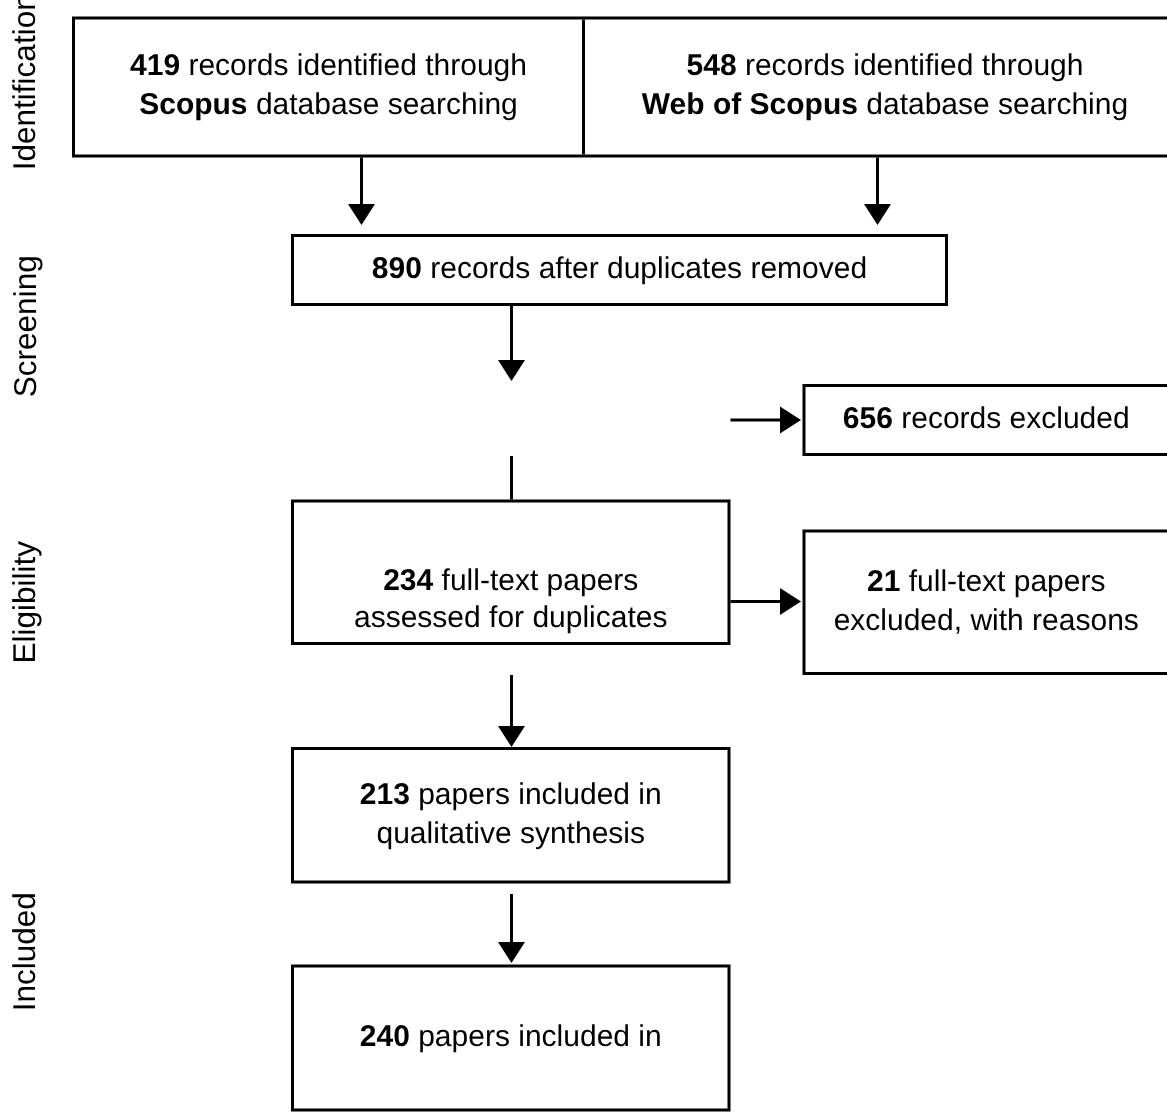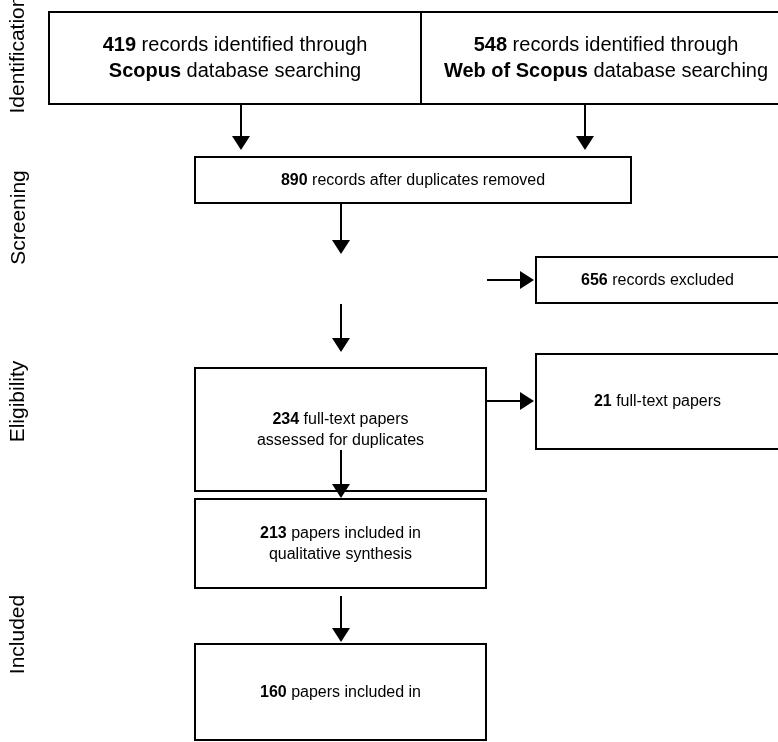--- a/index.html
+++ b/index.html
@@ -43,21 +43,21 @@
   
   .box {
     position: absolute;
     box-sizing: border-box;
     border: 2px solid #000000;
     background: #ffffff;
     display: flex;
     align-items: center;
     justify-content: center;
     text-align: center;
-    font-size: 16px;
+    font-size: 20px;
     line-height: 1.28;
     padding: 2px 8px;
     color: #000;
   }
   .box .txt { display: block; }
   .box b { font-weight: bold; }
 
   
   .toprow {
     position: absolute;
@@ -69,21 +69,21 @@
   .toprow .cell {
     box-sizing: border-box;
     display: flex;
     align-items: center;
     justify-content: center;
     text-align: center;
     font-size: 20px;
     line-height: 1.28;
     padding: 2px 6px;
   }
-  .toprow .cell.left  { width: 372px; border-right: 2px solid #000000; }
+  .toprow .cell.left  { width: 340px; border-right: 2px solid #000000; }
   .toprow .cell.right { flex: 1 1 auto; margin-left: 12px; }
 
   
   .vline {
     position: absolute;
     width: 2px;
     background: #000000;
   }
   .hline {
     position: absolute;
@@ -166,48 +166,49 @@
 
   <div class="box" style="left:535px; top:256px; width:245px; height:48px;">
     <span class="txt">
       <b>656</b><span> records excluded</span>
     </span>
   </div>
 
   <div class="vline" style="left:340px; top:304px; height:35px;"></div>
   <div class="arrow-down" style="left:332px; top:338px;"></div>
 
-  <div class="box" style="left:194px; top:367px; width:293px; height:125px;">
+  <div class="box" style="left:194px; top:333px; width:293px; height:97px;align-items:flex-end;">
     <span class="txt">
       <b>234</b><span> full-text papers</span><br>
       <span>assessed for duplicates</span>
     </span>
   </div>
 
   <div class="hline" style="left:487px; top:400px; width:35px;"></div>
   <div class="arrow-right" style="left:520px; top:392px;"></div>
 
   <div class="box" style="left:535px; top:353px; width:245px; height:97px;">
     <span class="txt">
       <b>21</b><span> full-text papers</span><br>
+      <span>excluded, with reasons</span>
     </span>
   </div>
 
   <div class="vline" style="left:340px; top:450px; height:35px;"></div>
   <div class="arrow-down" style="left:332px; top:484px;"></div>
 
   <div class="box" style="left:194px; top:498px; width:293px; height:91px;">
     <span class="txt">
       <b>213</b><span> papers included in</span><br>
       <span>qualitative synthesis</span>
     </span>
   </div>
 
   <div class="vline" style="left:340px; top:596px; height:33px;"></div>
   <div class="arrow-down" style="left:332px; top:628px;"></div>
 
   <div class="box" style="left:194px; top:643px; width:293px; height:98px;">
     <span class="txt">
-      <b>160</b><span> papers included in</span><br>
+      <b>240</b><span> papers included in</span><br>
     </span>
   </div>
 
 </div>
 
 </body></html>

